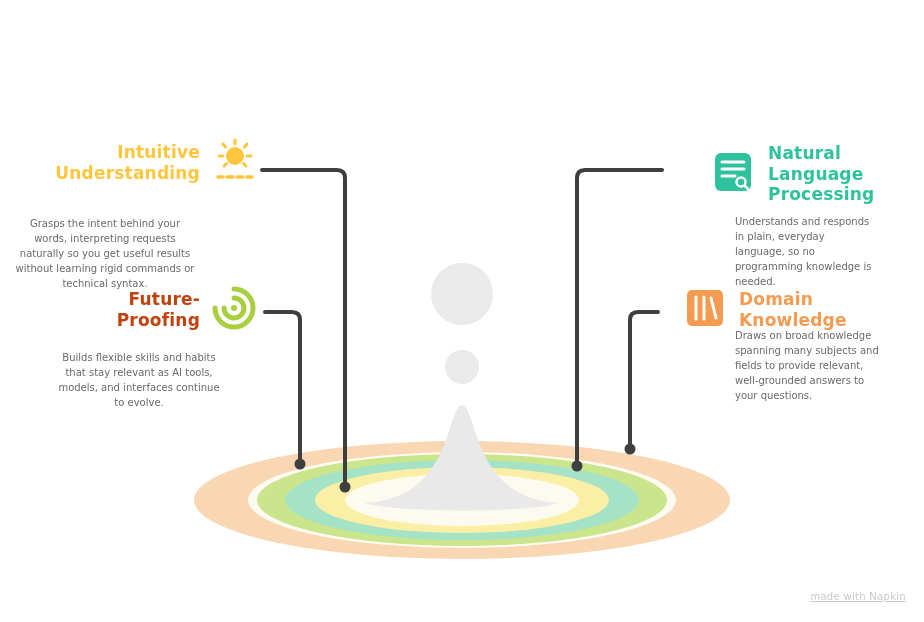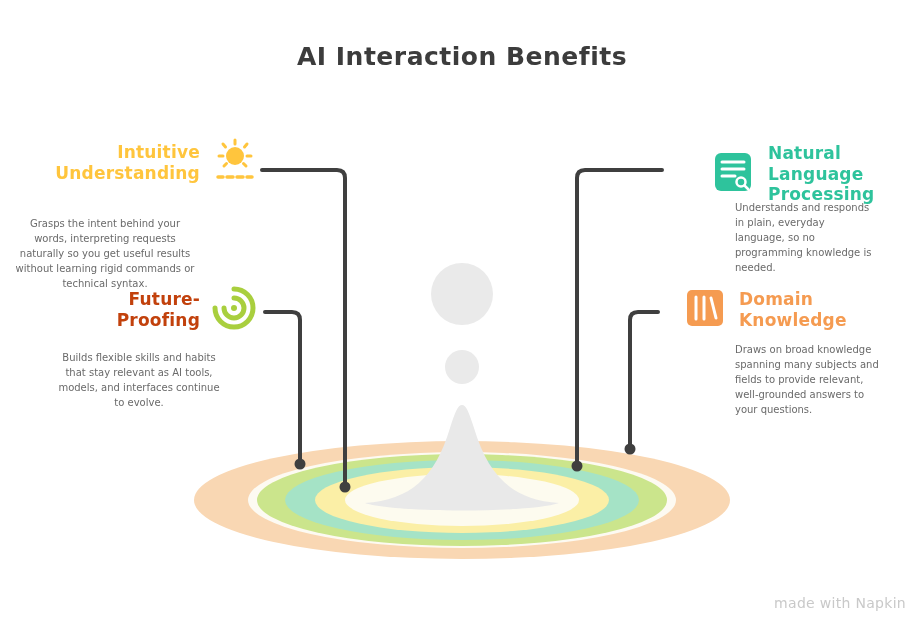--- a/index.html
+++ b/index.html
@@ -51,30 +51,31 @@
     font-size: 10px;
     line-height: 1.5;
     color: #6a6a6a;
   }
   .desc.centered { text-align: center; }
   .sec-intuitive { left: 14px; top: 136px; width: 246px; }
   .desc-intuitive { left: 12px; top: 216px; width: 186px; }
   .sec-future { left: 14px; top: 284px; width: 244px; }
   .desc-future { left: 22px; top: 350px; width: 170px; margin-left: 32px; }
   .sec-nlp { left: 708px; top: 130px; width: 240px; margin-top: 13px; }
-  .desc-nlp { left: 735px; top: 200px; width: 140px; }
+  .desc-nlp { left: 735px; top: 214px; width: 140px; }
   .sec-domain { left: 681px; top: 284px; width: 240px; }
-  .desc-domain { left: 735px; top: 342px; width: 150px; }
+  .desc-domain { left: 735px; top: 328px; width: 150px; }
   .watermark {
     position: absolute;
     right: 18px;
-    bottom: 11px;
-    font-size: 14px;
+    bottom: 20px;
+    font-size: 10px;
     color: #c9c9c9;
     letter-spacing: 0.3px;
+    text-decoration: underline;
   }
 </style>
 </head>
 <body>
 
 <div class="canvas">
 
   <svg class="svg-layer" viewBox="0 0 924 622" aria-hidden="true">
 
     <g>
@@ -97,21 +98,20 @@
       <path d="M 658 312 L 638 312 Q 630 312 630 320 L 630 447"></path>
     </g>
     <g fill="#3F3F3F">
       <circle cx="345" cy="487" r="5.5"></circle>
       <circle cx="300" cy="464" r="5.5"></circle>
       <circle cx="577" cy="466" r="5.5"></circle>
       <circle cx="630" cy="449" r="5.5"></circle>
     </g>
   </svg>
 
-  <div class="page-title">AI Interaction Benefits</div>
 
   <div class="section left sec-intuitive">
     <div class="heading" style="color: rgb(255, 197, 61);">Intuitive
 Understanding</div>
     <span class="icon">
       <svg width="50" height="50" viewBox="0 0 50 50">
         <circle cx="25" cy="20" r="9" fill="#FFC53D"></circle>
         <g stroke="#FFC53D" stroke-width="3" stroke-linecap="round">
           <line x1="25" y1="4" x2="25" y2="8"></line>
           <line x1="37" y1="8" x2="34.5" y2="11"></line>

